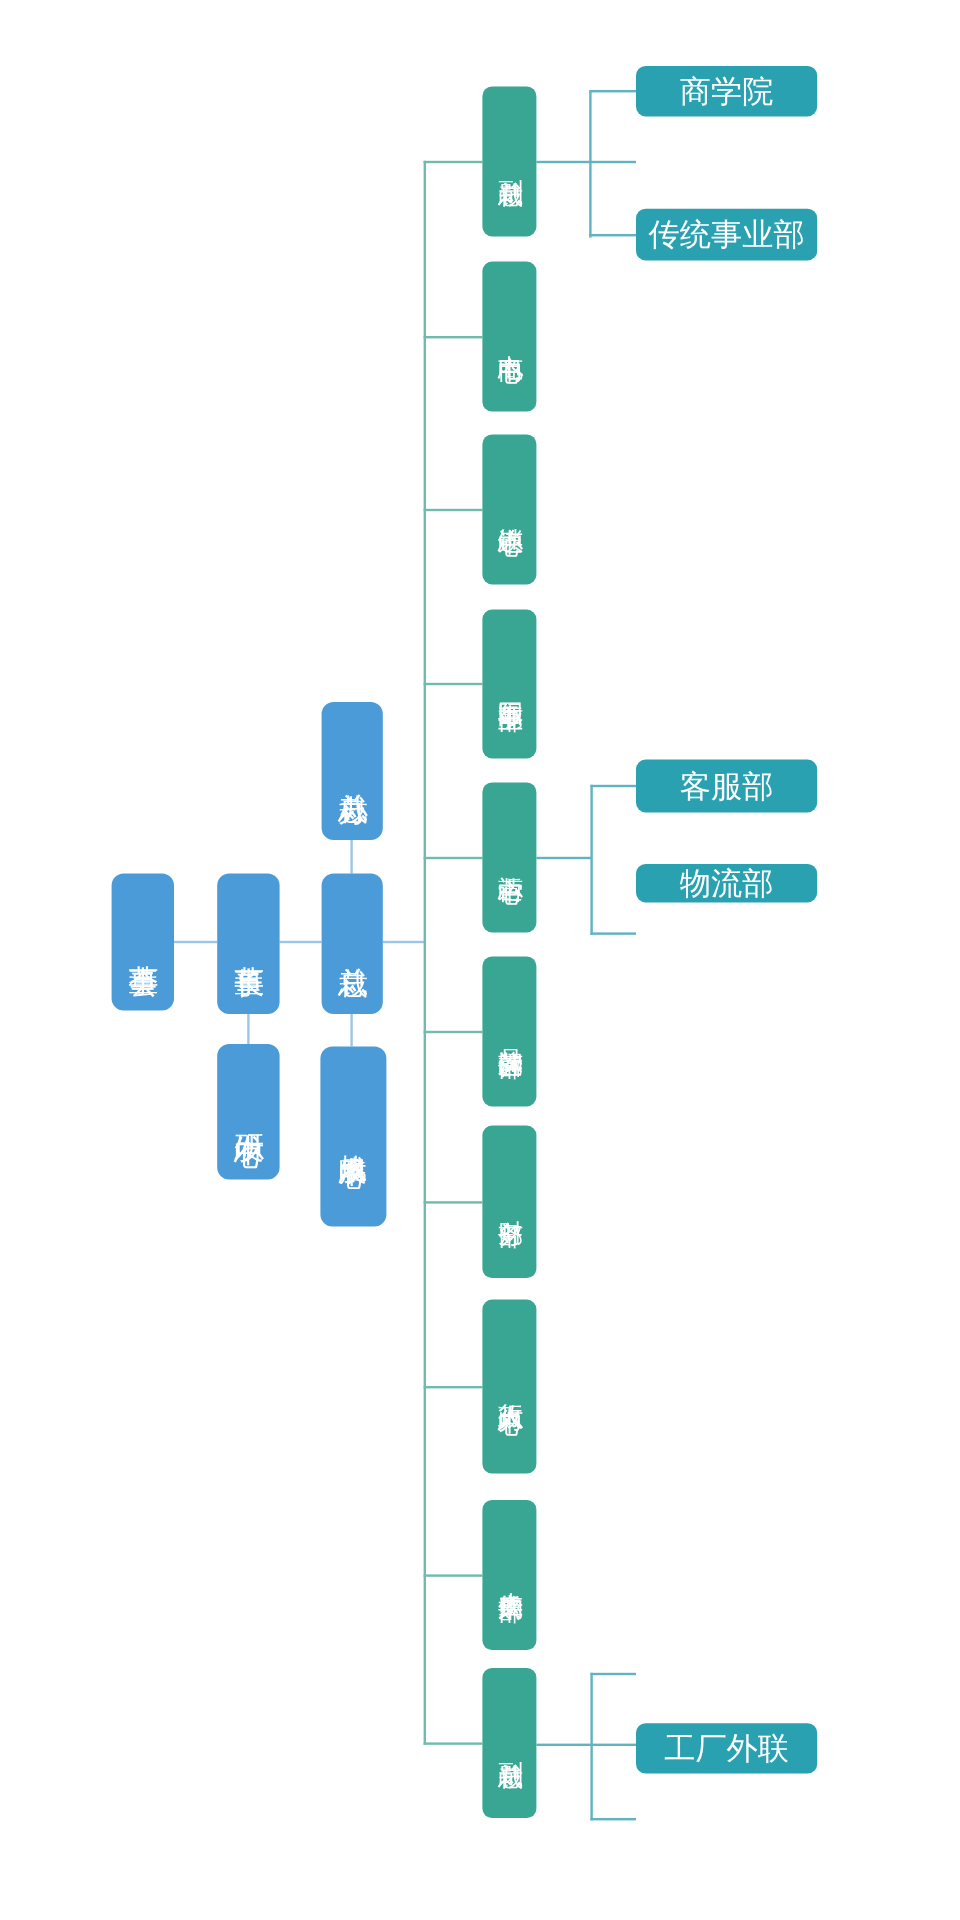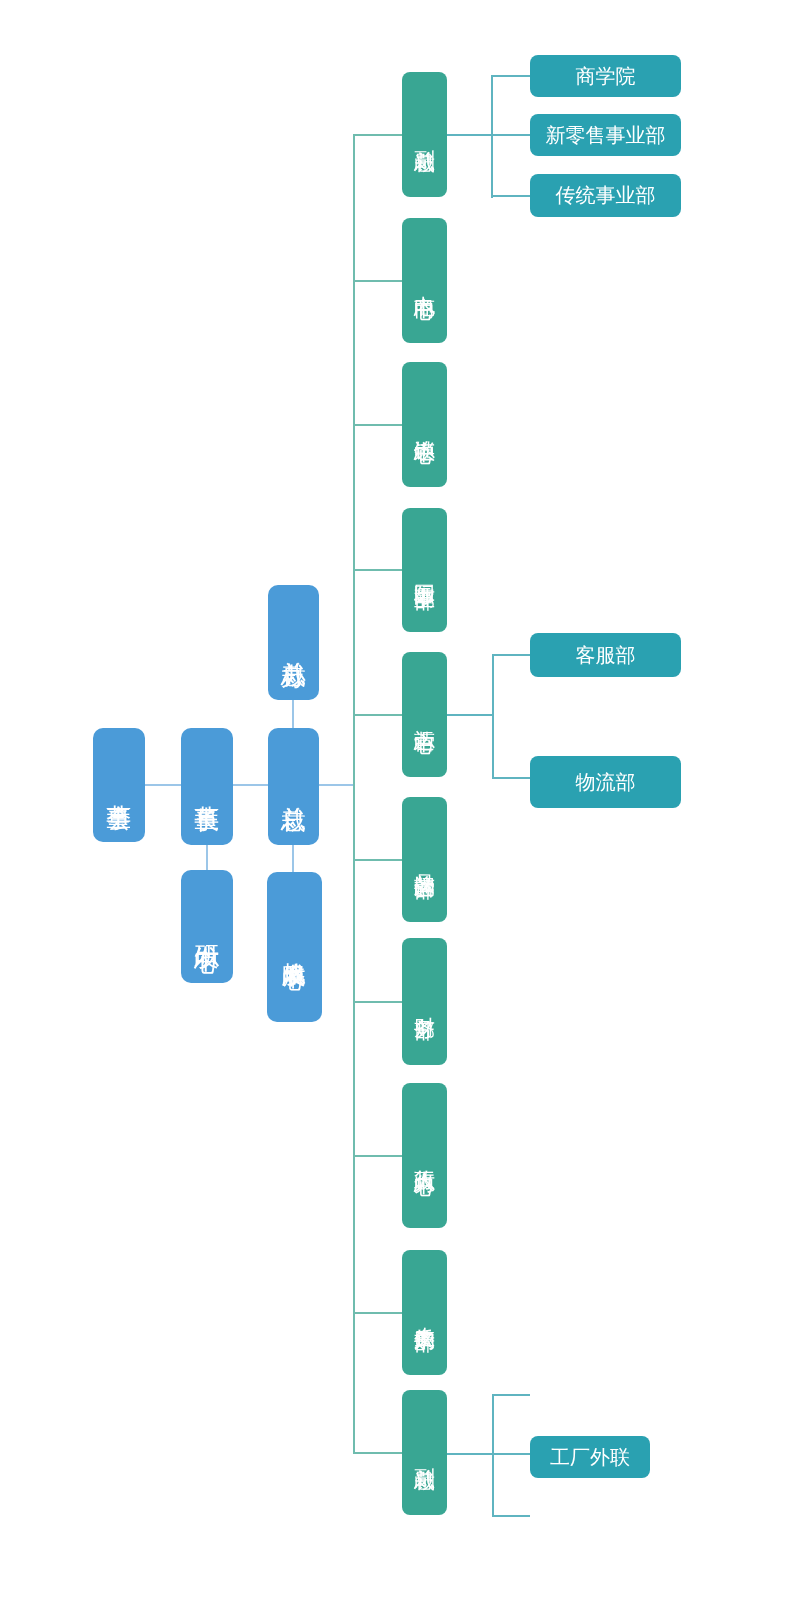--- a/index.html
+++ b/index.html
@@ -12,21 +12,21 @@
   }
   .node{
     position:absolute;
     display:flex;align-items:center;justify-content:center;
     color:var(--text-white,#fff);
     box-sizing:border-box;
     text-align:center;
   }
   .blue{background:var(--node-blue);border-radius:10px;font-size:25px;}
   .teal{background:var(--node-teal);border-radius:8px;font-size:21px;}
-  .cyan{background:var(--node-cyan);border-radius:8px;font-size:20px;}
+  .cyan{background:var(--node-cyan);border-radius:8px;font-size:26px;}
   .small{font-size:23px;}
   .v{
     writing-mode:vertical-lr;
     text-orientation:upright;
     letter-spacing:1px;
     line-height:1.05;
   }
   .line{position:absolute;}
   .l-blue{background:var(--line-blue);}
   .l-teal{background:var(--line-teal);}
@@ -117,29 +117,26 @@
   <div class="node teal" style="left:402px;top:1250px;width:45px;height:125px">
     <span class="v">生产采购部</span>
   </div>
   <div class="node teal" style="left:402px;top:1390px;width:45px;height:125px">
     <span class="v">副总裁</span>
   </div>
 
   <div class="node cyan" style="left:530px;top:55px;width:151px;height:42px">
     <span>商学院</span>
   </div>
-  <div class="node cyan" style="left:530px;top:114px;width:151px;height:42px">
-    <span>新零售事业部</span>
-  </div>
   <div class="node cyan" style="left:530px;top:633px;width:151px;height:44px">
     <span>客服部</span>
   </div>
   <div class="node cyan" style="left:530px;top:174px;width:151px;height:43px">
     <span>传统事业部</span>
   </div>
-  <div class="node cyan" style="left:530px;top:756px;width:151px;height:52px">
+  <div class="node cyan" style="left:530px;top:720px;width:151px;height:32px">
     <span>物流部</span>
   </div>
-  <div class="node cyan" style="left:530px;top:1436px;width:120px;height:42px">
+  <div class="node cyan" style="left:530px;top:1436px;width:151px;height:42px">
     <span>工厂外联</span>
   </div>
 
 </div>
 
 </body></html>

